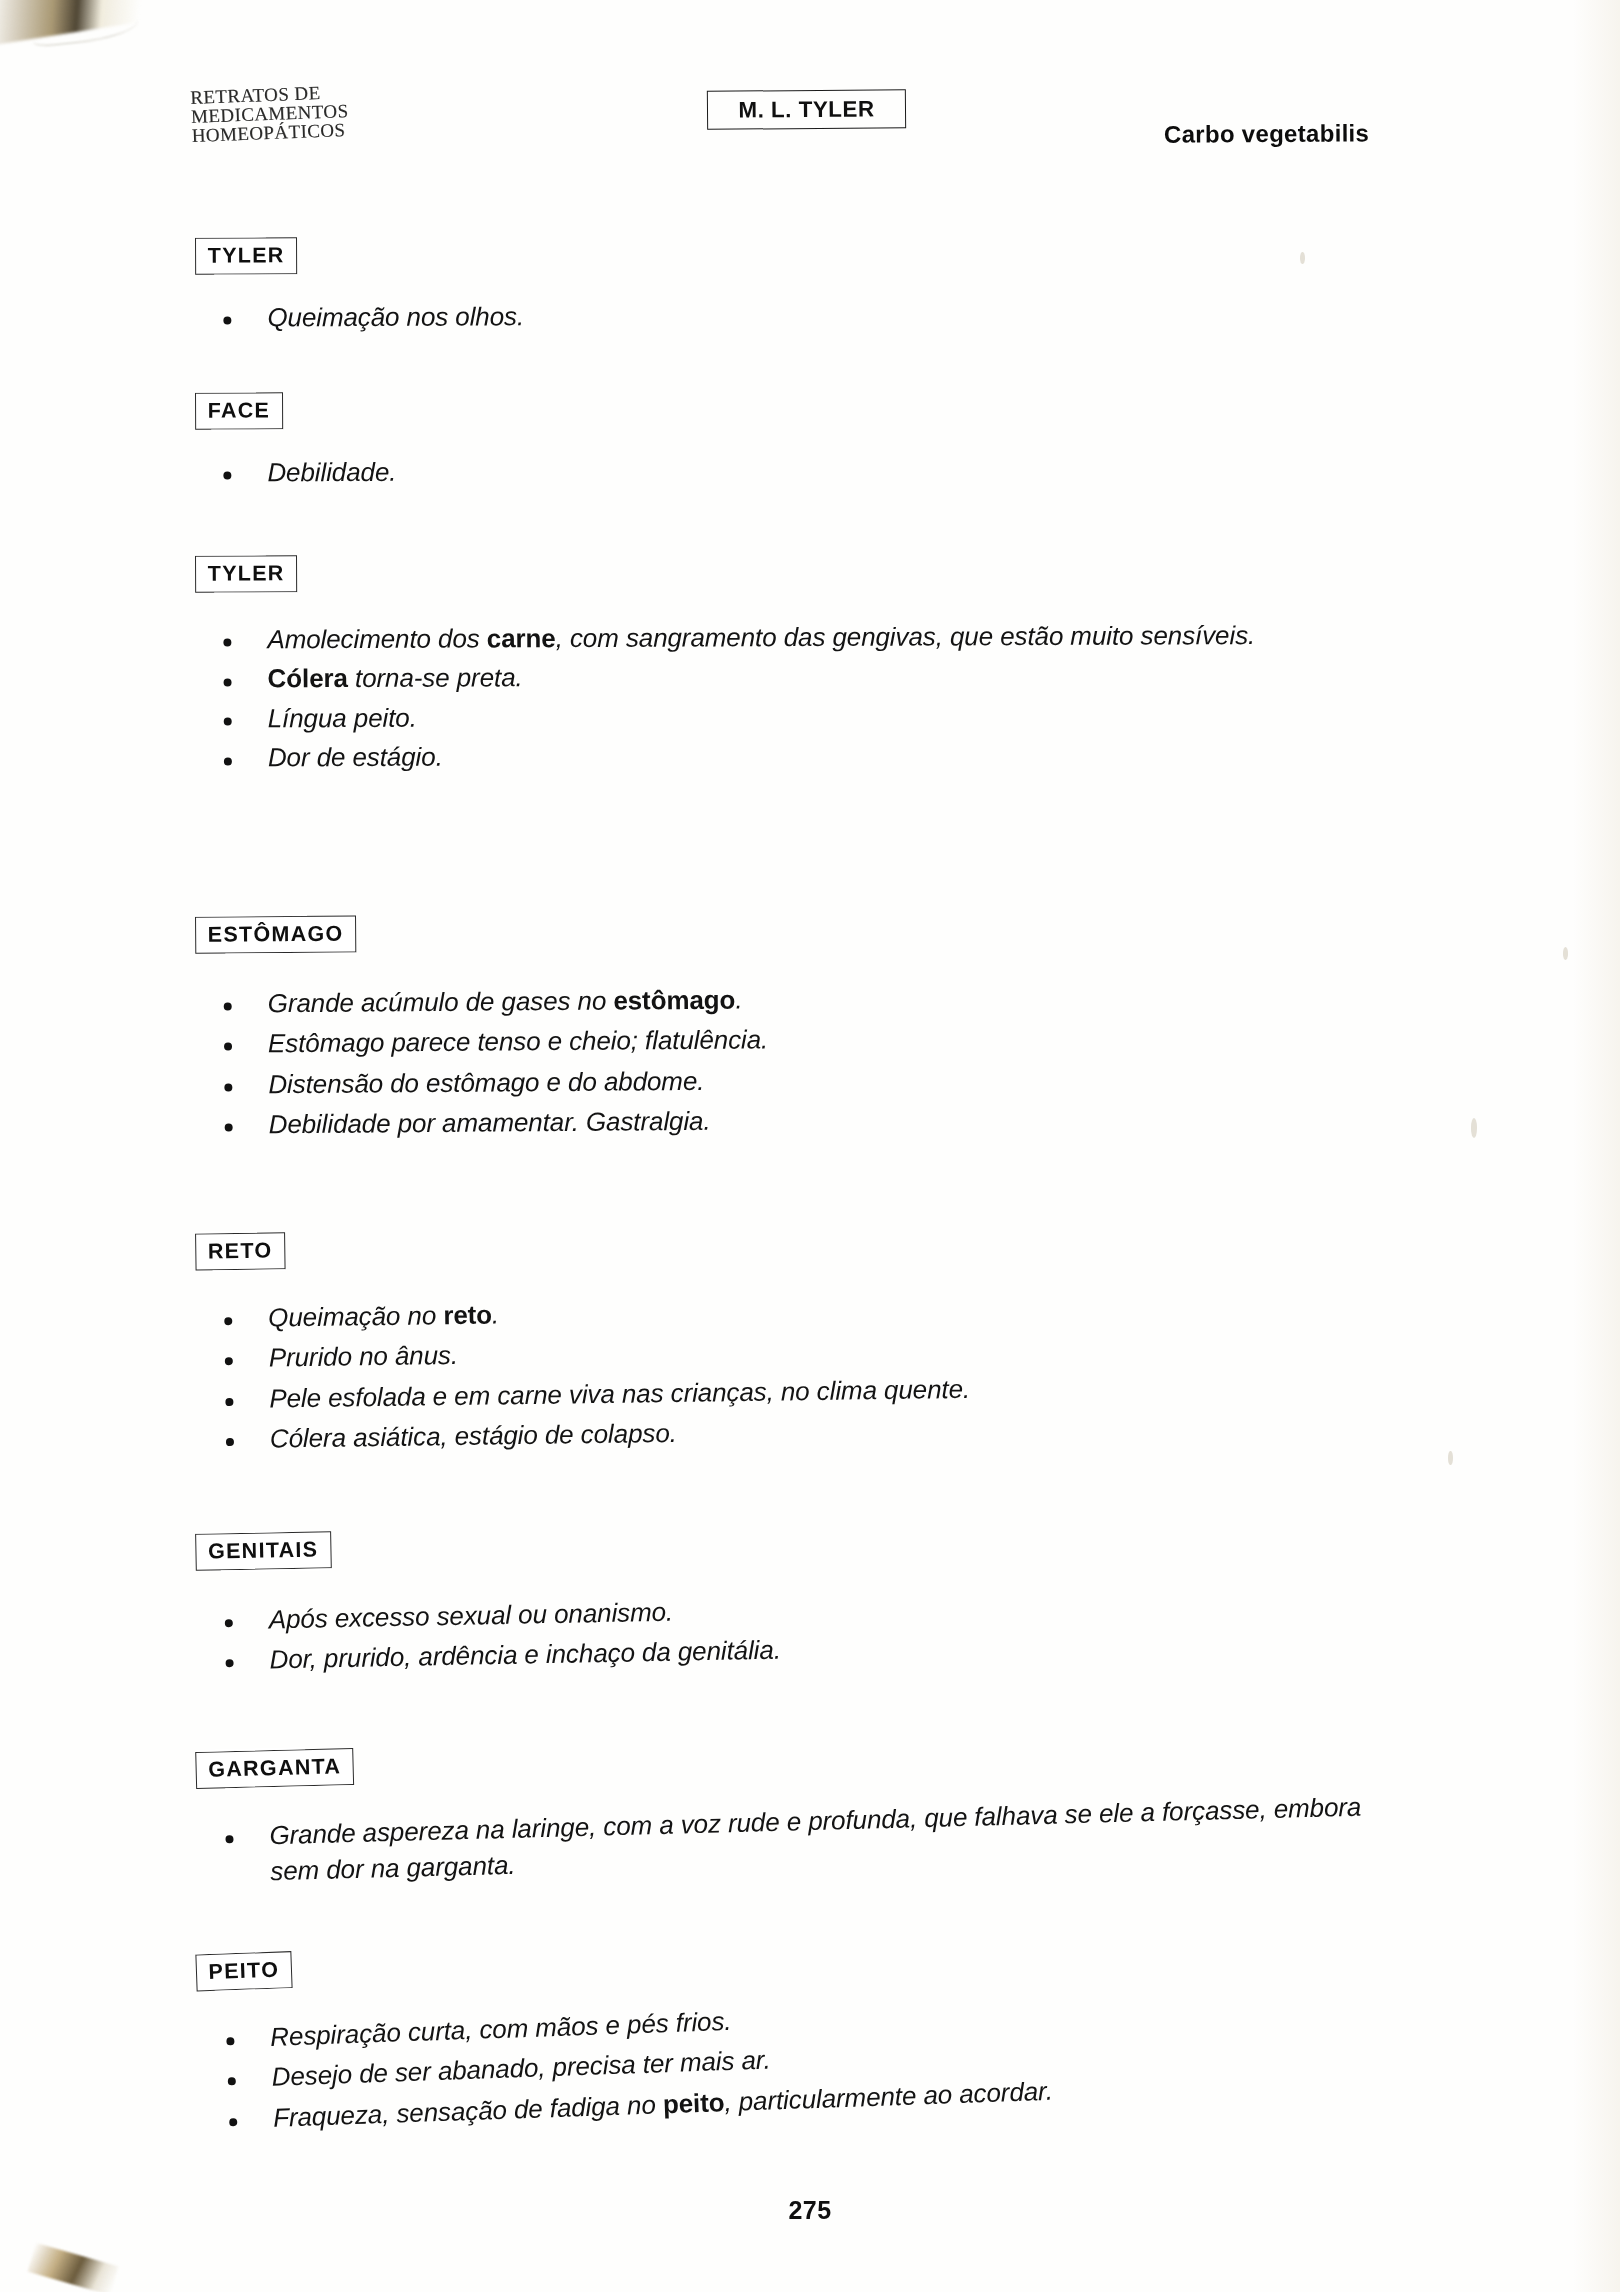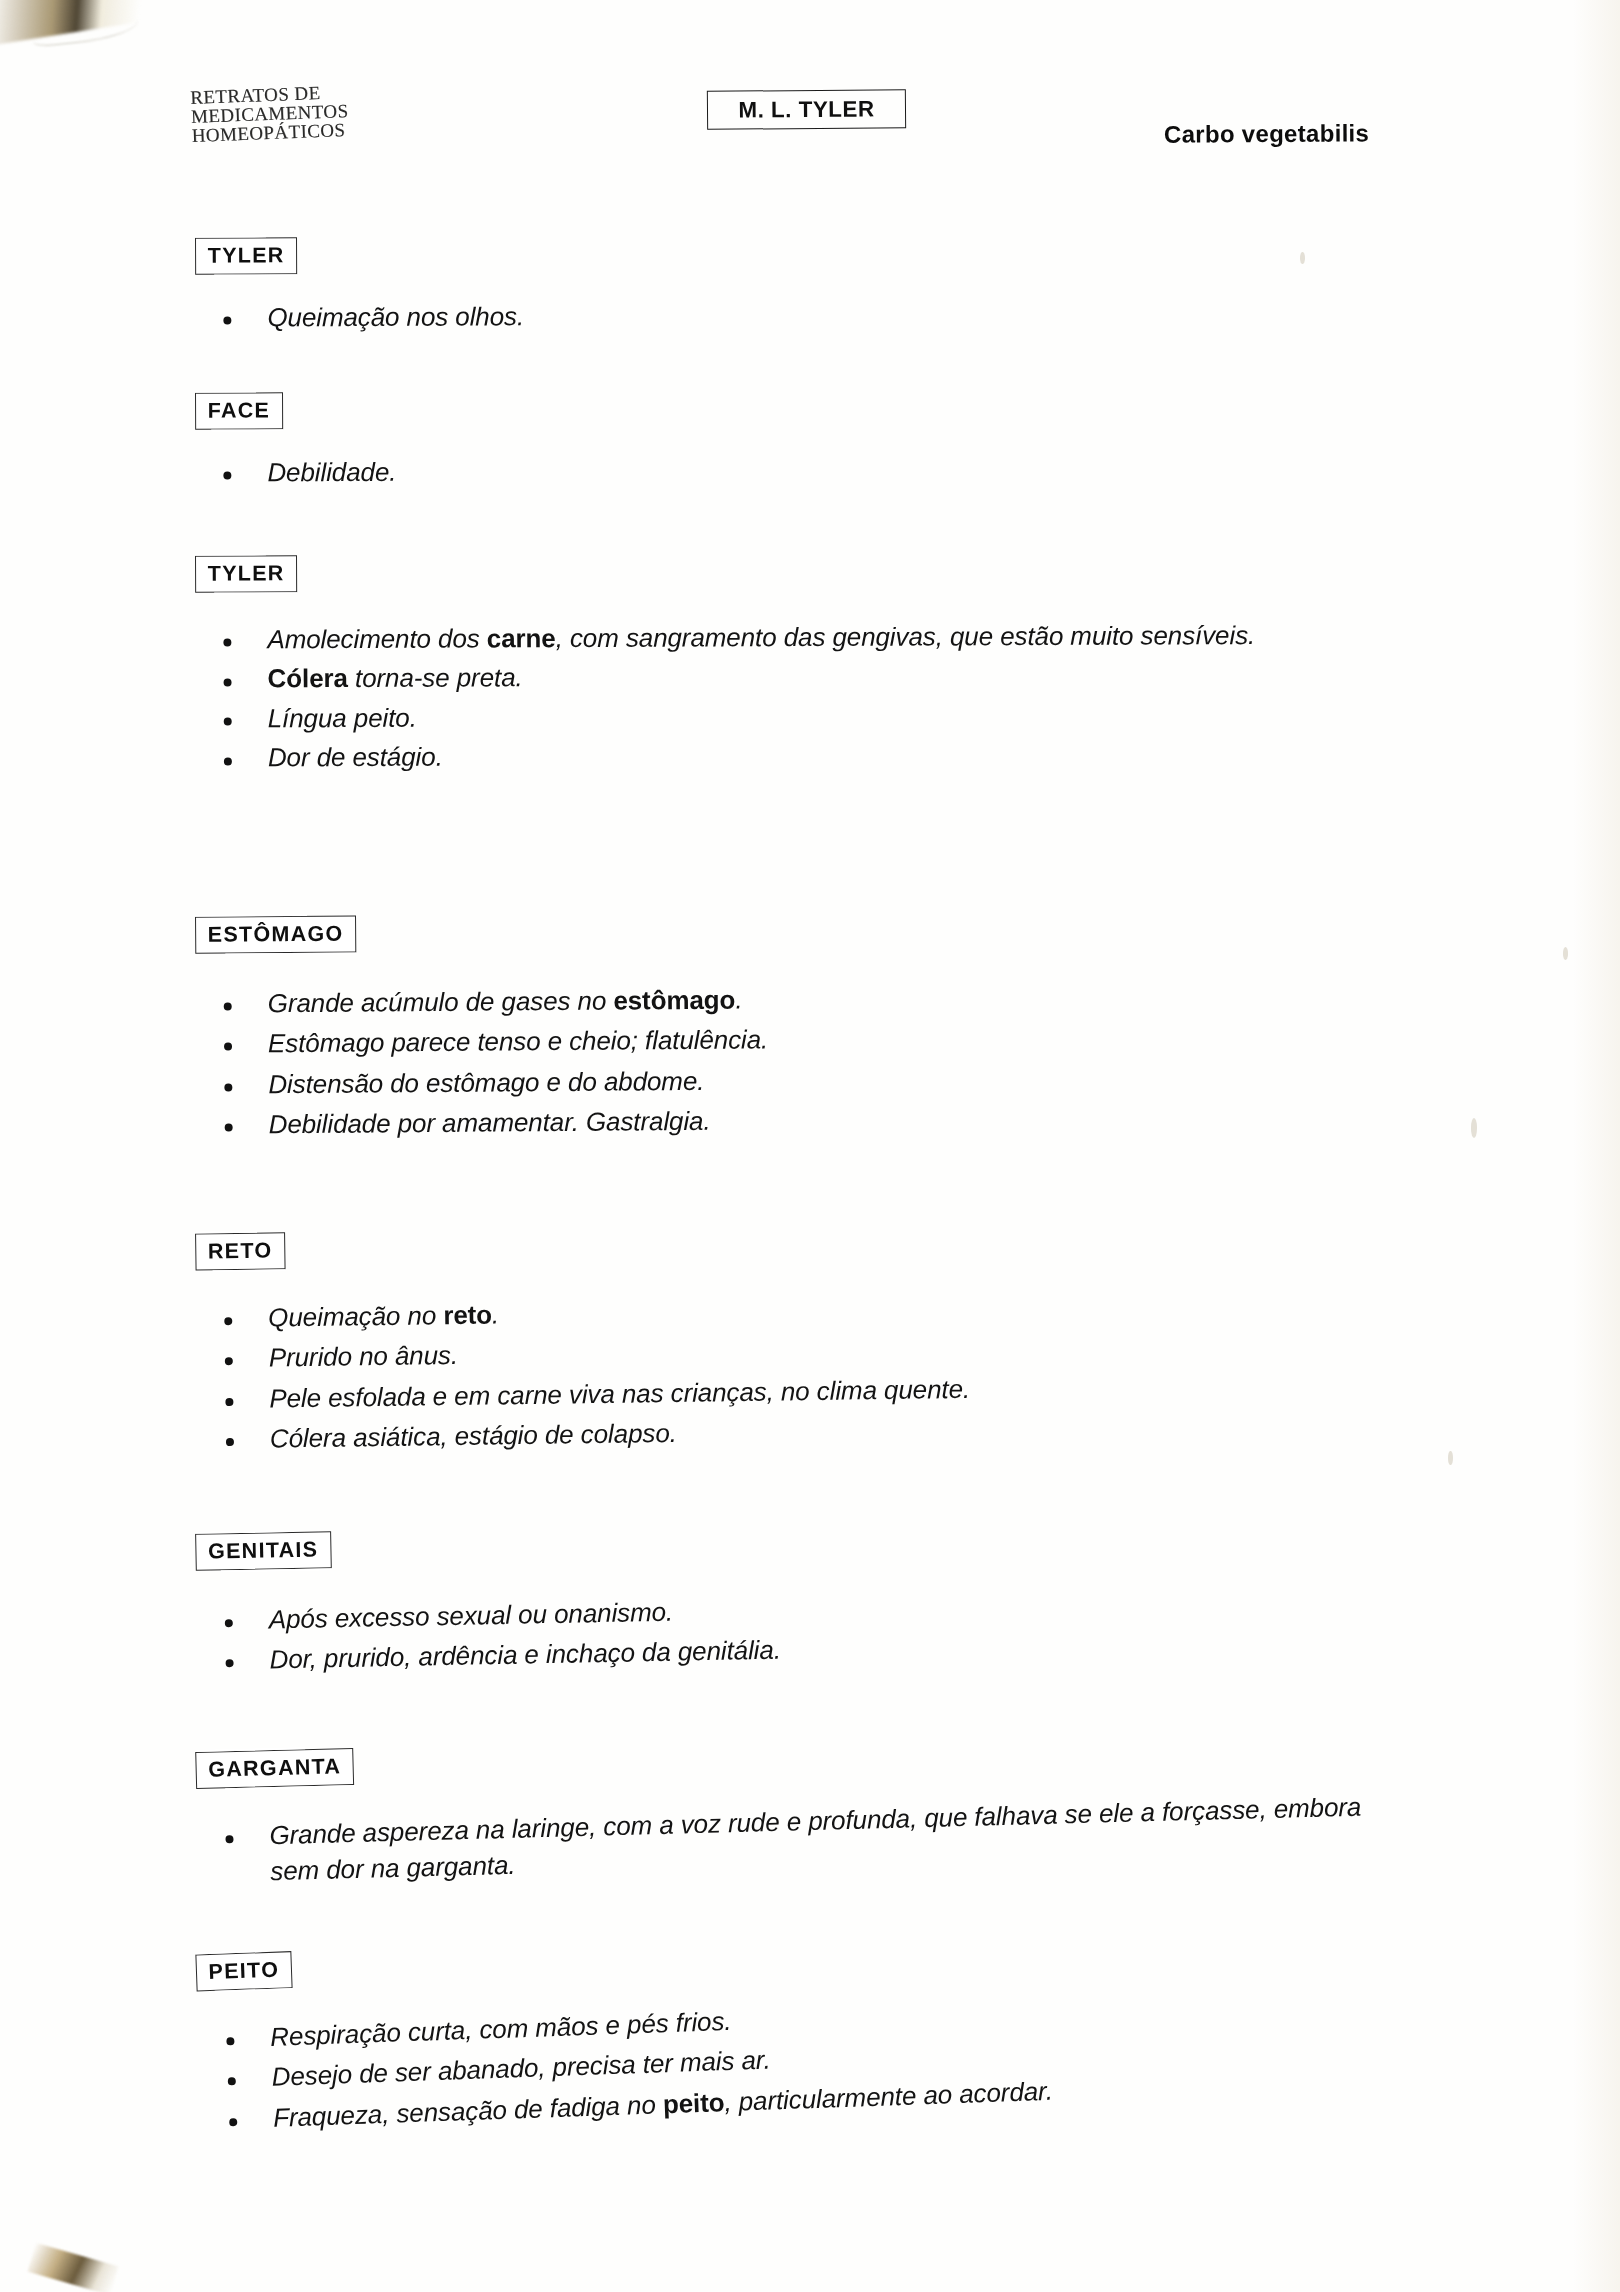--- a/index.html
+++ b/index.html
@@ -383,15 +383,16 @@
         </li>
         <li class="bullet-item" style="margin-top:4.5px;">
           <span class="dot"></span>
           <span>Fraqueza, sensação de fadiga no <b>peito</b>, particularmente ao acordar.</span>
         </li>
       </ul>
     </div>
 
   </div>
 
+  <div class="page-number">275</div>
 
 </div>
 
 
 </body></html>

